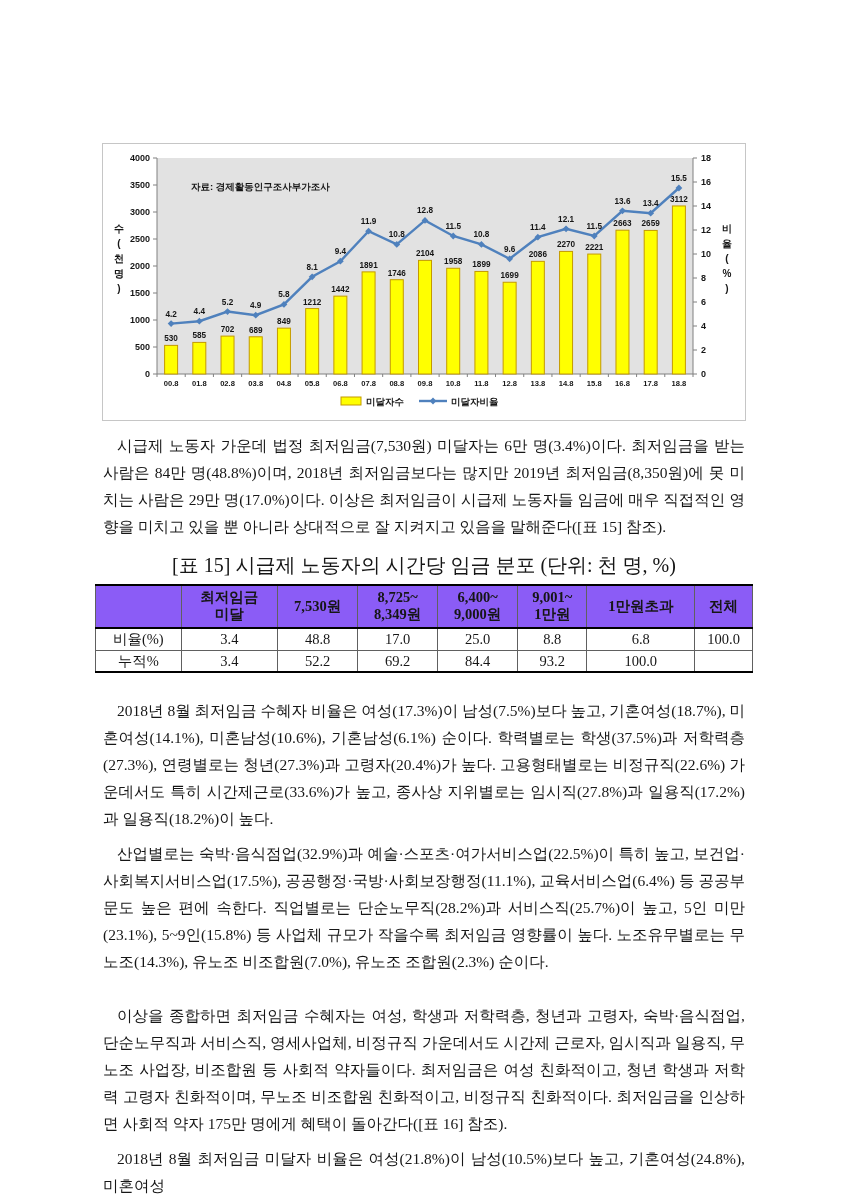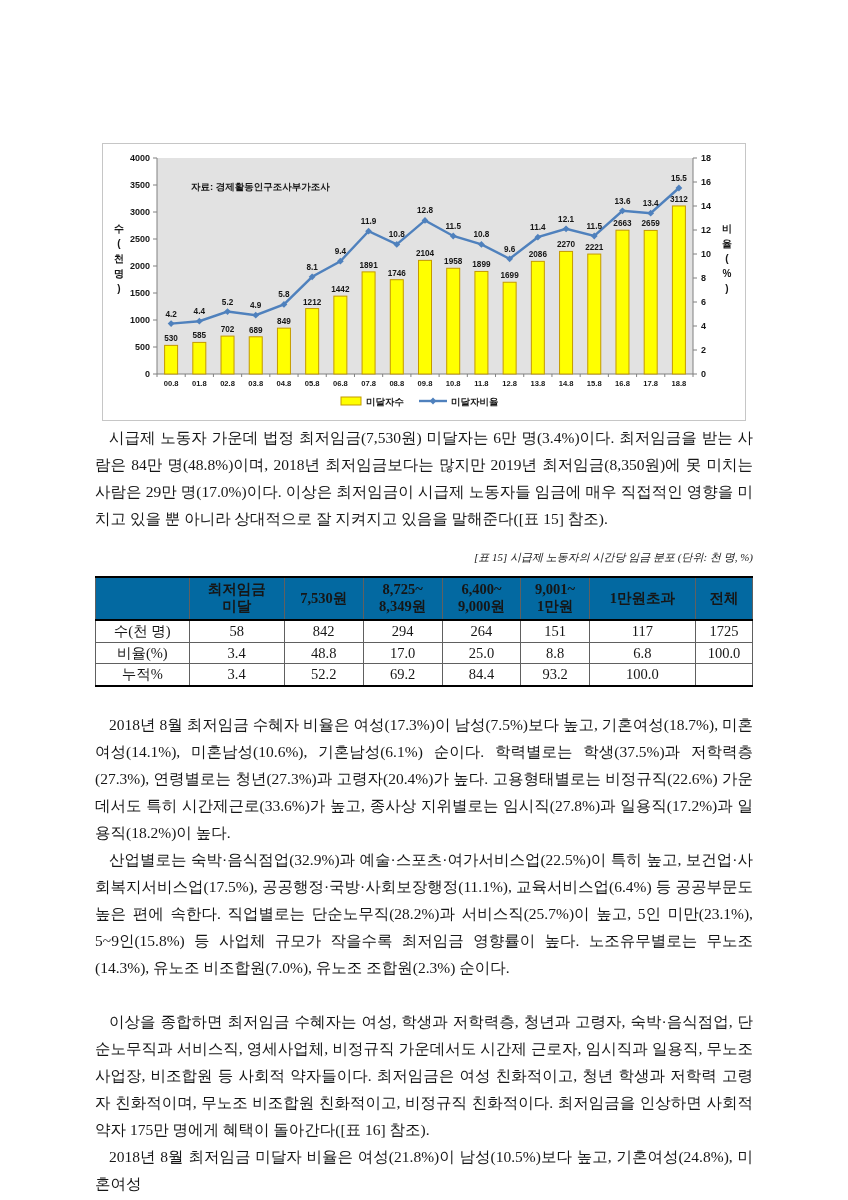--- a/index.html
+++ b/index.html
@@ -9,25 +9,25 @@
         border:1px solid #c6c6c6;background:#ffffff;box-sizing:border-box;}
   .chart-figure svg{display:block;}
   svg text{font-family:"Liberation Sans","DejaVu Sans",sans-serif;fill:#161616;}
   .ct{font-size:9px;font-weight:700;}
   .cx{font-size:7.6px;font-weight:700;}
   .cl{font-size:8.2px;font-weight:700;}
   .cs{font-size:9.5px;font-weight:700;}
   .ca{font-size:10px;font-weight:700;}
   .cg{font-size:9.5px;font-weight:700;}
   .text-col{position:absolute;left:95px;top:424px;width:658px;}
-  .body-p{margin:0;font-size:15.5px;line-height:27px;text-align:justify;text-indent:14px;}
-  .table-caption{margin:13px 0 7px 0;font-size:11px;line-height:24px;text-indent:0;text-align:right;font-style:italic;}
+  .body-p{margin:8px;font-size:15.5px;line-height:27px;text-align:justify;text-indent:14px;}
+  .table-caption{margin:13px 0 7px 0;font-size:20px;line-height:24px;text-indent:0;text-align:center;}
   table{width:100%;border-collapse:collapse;border-top:2px solid #000;border-bottom:2px solid #000;
         font-family:inherit;}
-  thead tr{border-bottom:2px solid #000;background:#0369a1;}
+  thead tr{border-bottom:2px solid #000;background:#8b5cf6;}
   th{font-weight:700;font-size:14.5px;line-height:1.2;padding:3px 2px;border:1px solid #606060;
      white-space:pre-line;text-align:center;}
   td{font-size:14.5px;line-height:1.3;padding:1px 2px;border:1px solid #606060;text-align:center;}
   .p-after-table{margin-top:24px;}
   .p-gap{margin-top:27px;}
   .page-number{position:absolute;left:0;right:0;top:1112px;text-align:center;font-size:14px;color:#333;}
 </style>
 </head>
 <body>
 
@@ -233,30 +233,20 @@
             <th>6,400~
 9,000원</th>
             <th>9,001~
 1만원</th>
             <th>1만원초과</th>
             <th>전체</th>
           </tr>
         </thead>
       <tbody id="wage-tbody">
           <tr>
-            <td>수(천 명)</td>
-            <td>58</td>
-            <td>842</td>
-            <td>294</td>
-            <td>264</td>
-            <td>151</td>
-            <td>117</td>
-            <td>1725</td>
-          </tr>
-          <tr>
             <td>비율(%)</td>
             <td>3.4</td>
             <td>48.8</td>
             <td>17.0</td>
             <td>25.0</td>
             <td>8.8</td>
             <td>6.8</td>
             <td>100.0</td>
           </tr>
           <tr>

